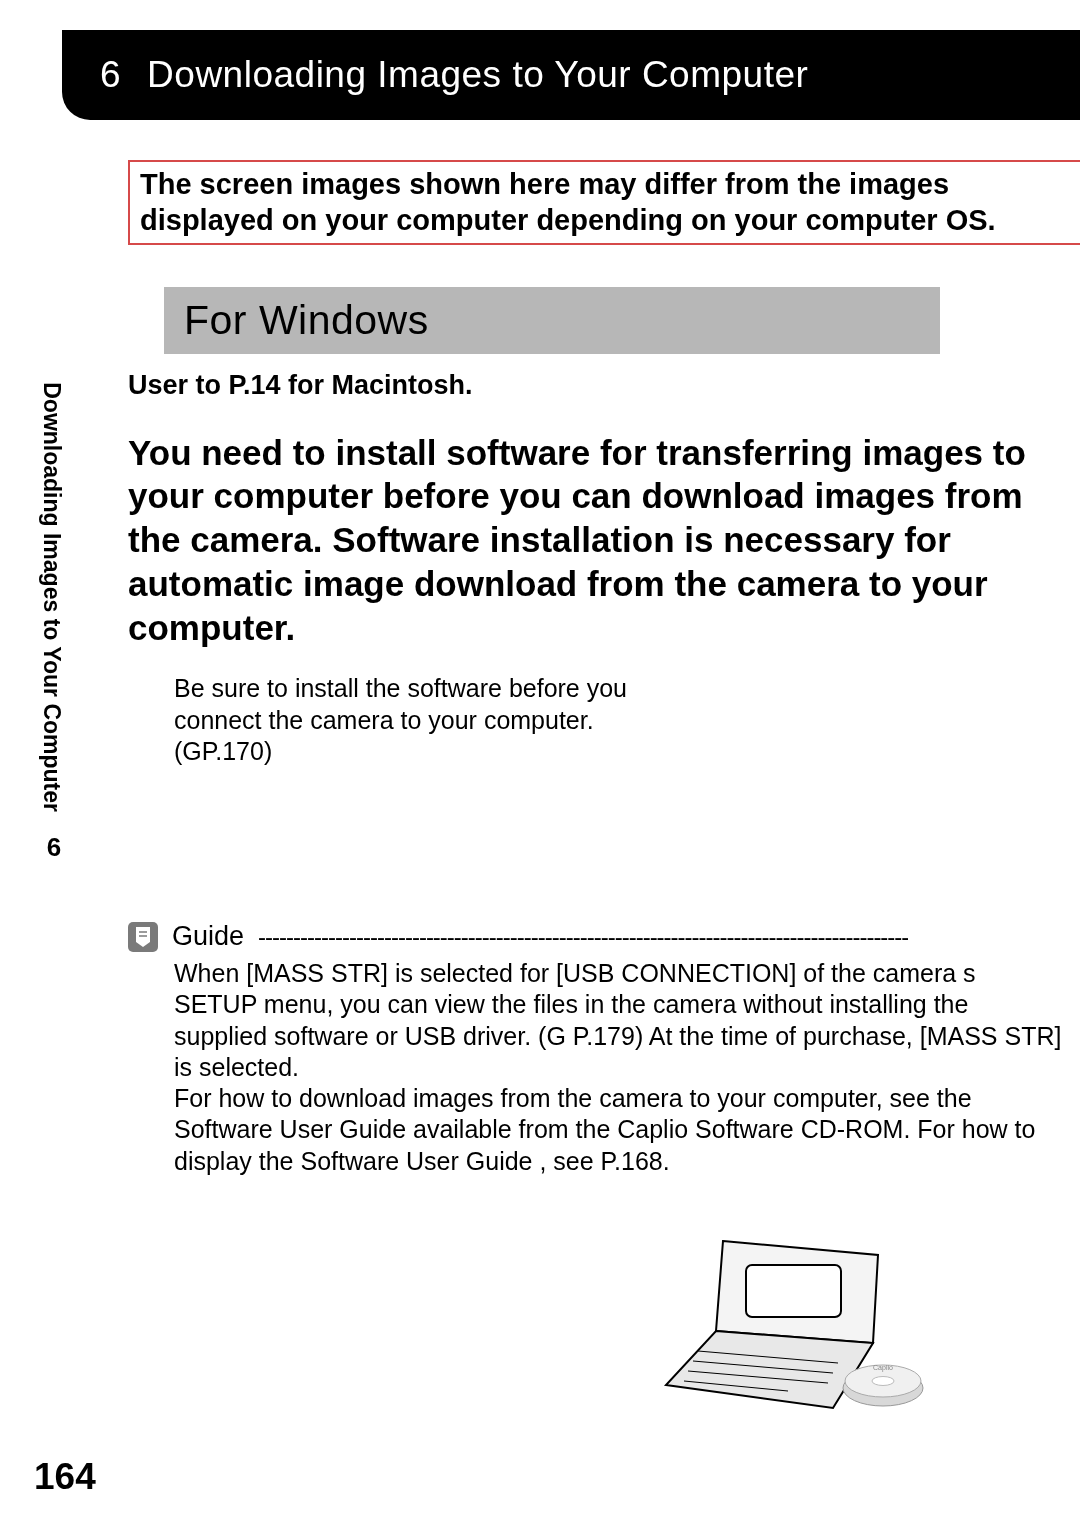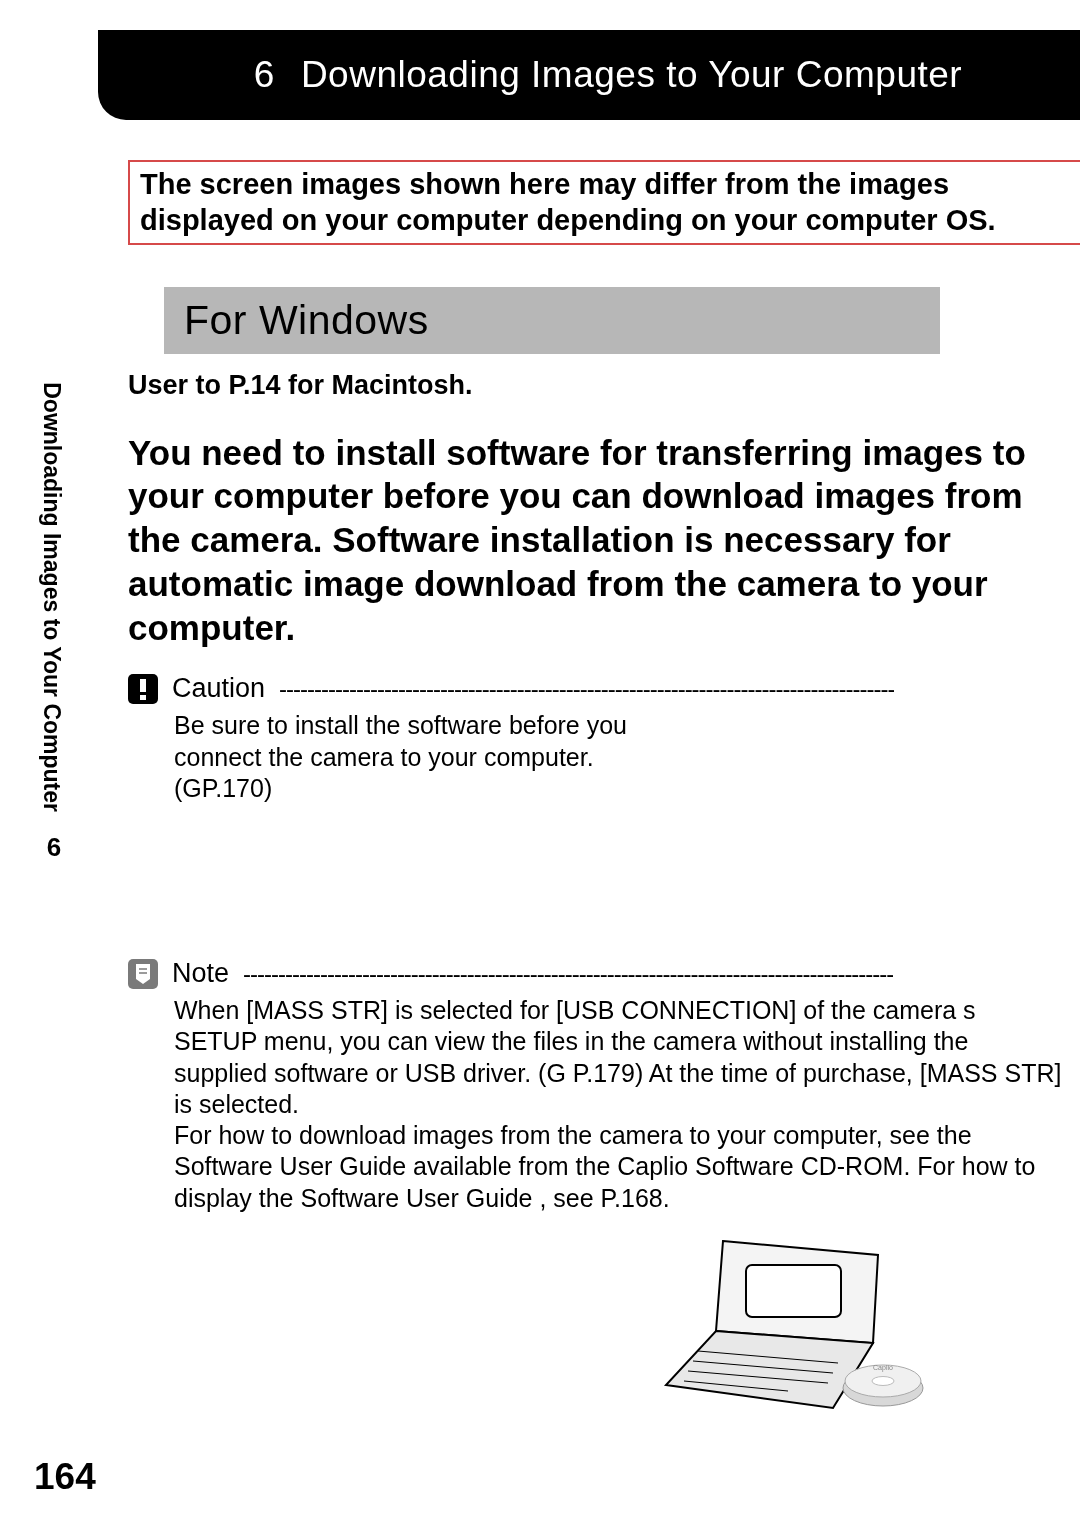--- a/index.html
+++ b/index.html
@@ -13,28 +13,27 @@
     }
     .page {
       position: relative;
       width: 100%;
       height: 100%;
       padding-top: 30px;
     }
     .chapter-header {
       background: #000000;
       color: #ffffff;
-      margin-left: 98px;
+      margin-left: 62px;
       margin-right: 0;
       padding: 24px 0 24px 38px;
       border-radius: 0 0 0 28px;
       font-size: 37px;
       font-weight: 400;
       letter-spacing: 0.5px;
-      text-align: center;
     }
     .chapter-number {
       margin-right: 26px;
     }
     .disclaimer-box {
       margin: 40px 0 0 128px;
       border: 2px solid #d64a4a;
       padding: 4px 10px;
       display: inline-block;
       font-size: 29px;
@@ -178,31 +177,20 @@
   <div class="section-header">
     <div class="section-tab"></div>
     <div class="section-title">For Windows</div>
   </div>
 
   <div class="sub-ref">User to P.14 for Macintosh.</div>
 
   <div class="body-bold">You need to install software for transferring images to your computer before you can download images from the camera. Software installation is necessary for automatic image download from the camera to your computer.</div>
 
   <div class="callout caution-row">
-    <div class="callout-head">
-      <span class="callout-icon">
-        <svg viewBox="0 0 30 30">
-            <rect x="0" y="0" width="30" height="30" rx="5" fill="#000"></rect>
-            <rect x="12" y="5" width="6" height="13" fill="#fff"></rect>
-            <rect x="12" y="21" width="6" height="5" fill="#fff"></rect>
-          </svg>
-      </span>
-      <span>Caution</span>
-      <span class="callout-dashes">----------------------------------------------------------------------------------------</span>
-    </div>
     <div class="callout-body caution-body-text">Be sure to install the software before you connect the camera to your computer. (GP.170)</div>
 
     <div class="laptop-figure">
       <svg viewBox="0 0 300 200">
         <g stroke="#000" stroke-width="2" fill="#fff">
           <path d="M95 8 L250 22 L245 110 L88 98 Z" fill="#f4f4f4"></path>
           <path d="M88 98 L245 110 L205 175 L38 152 Z" fill="#e8e8e8"></path>
           <rect x="118" y="32" width="95" height="52" rx="6" fill="#fff"></rect>
           <g stroke-width="1">
             <line x1="70" y1="118" x2="210" y2="130"></line>
@@ -226,21 +214,21 @@
   <div class="callout">
     <div class="callout-head">
       <span class="callout-icon">
         <svg viewBox="0 0 30 30">
             <rect x="0" y="0" width="30" height="30" rx="5" fill="#7a7a7a"></rect>
             <path d="M8 5 L22 5 L22 20 L15 25 L8 20 Z" fill="#fff"></path>
             <line x1="11" y1="10" x2="19" y2="10" stroke="#7a7a7a" stroke-width="1.5"></line>
             <line x1="11" y1="14" x2="19" y2="14" stroke="#7a7a7a" stroke-width="1.5"></line>
           </svg>
       </span>
-      <span>Note</span>
+      <span>Guide</span>
       <span class="callout-dashes">---------------------------------------------------------------------------------------------</span>
     </div>
     <div class="callout-body" style="white-space:pre-line;">When [MASS STR] is selected for [USB CONNECTION] of the camera s SETUP menu, you can view the files in the camera without installing the supplied software or USB driver. (G   P.179) At the time of purchase, [MASS STR] is selected.
 For how to download images from the camera to your computer, see the  Software User Guide  available from the Caplio Software CD-ROM. For how to display the  Software User Guide , see P.168.</div>
   </div>
 
   <div class="page-number">164</div>
 
 </div>
 

